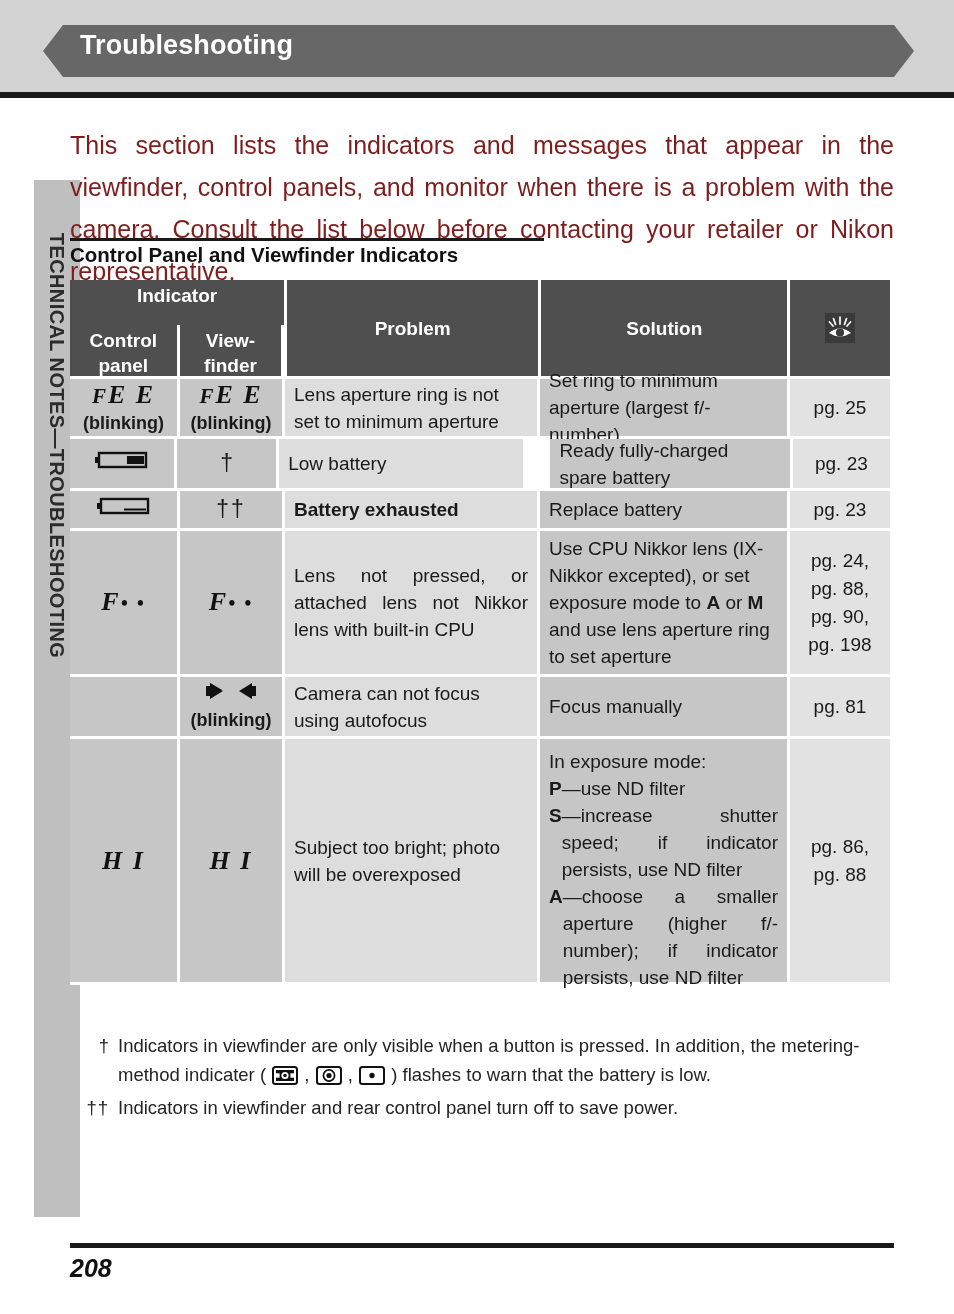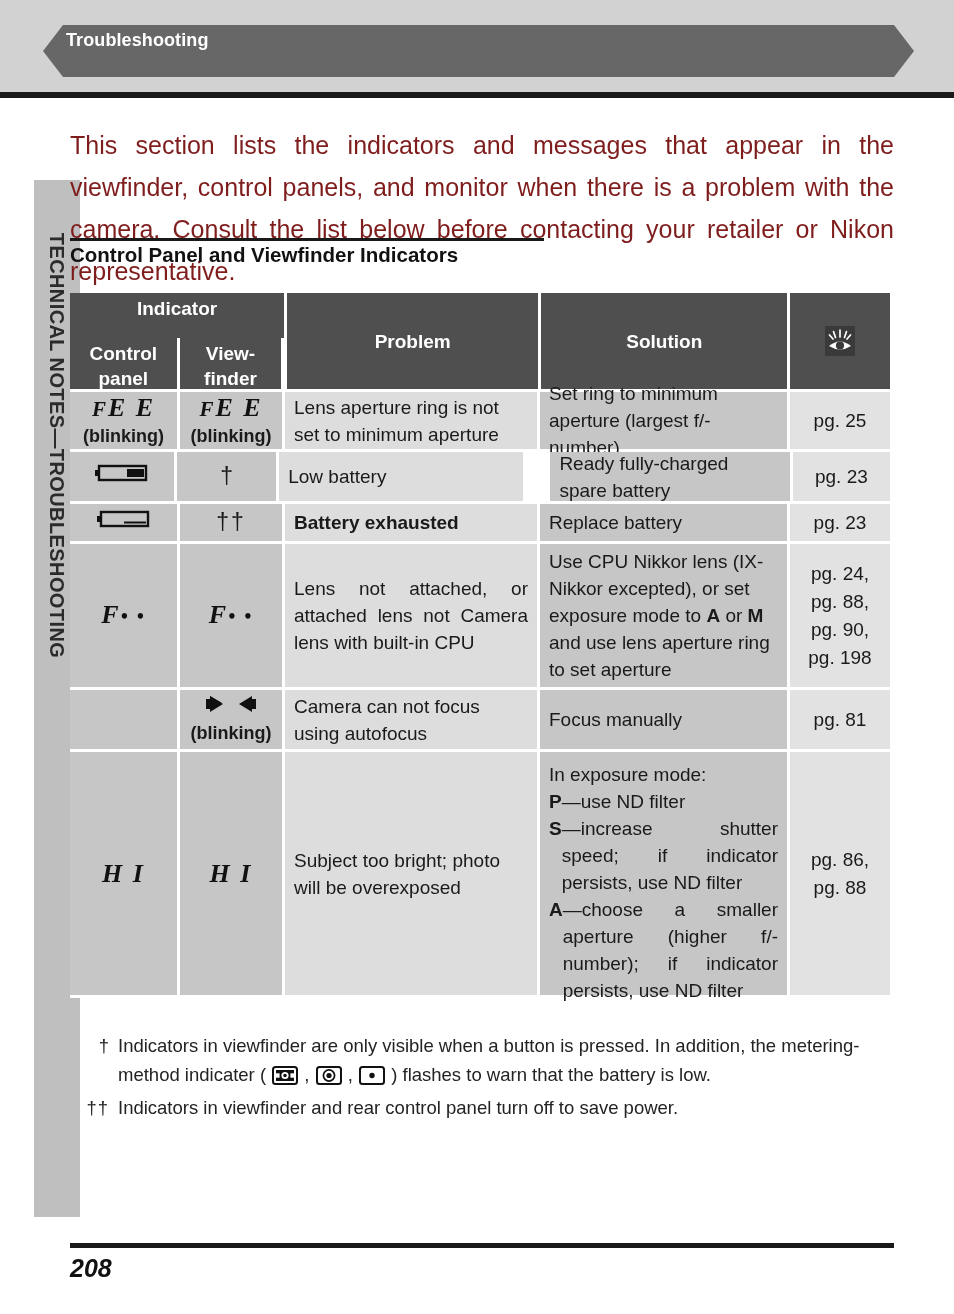--- a/index.html
+++ b/index.html
@@ -21,22 +21,22 @@
   .header-rule {
     position:absolute; left:0; top:92px; width:954px; height:6px;
     background:#1a1a1a;
   }
   .header-chevron {
     position:absolute; left:43px; top:25px; width:871px; height:52px;
     background:#676767;
     clip-path: polygon(20px 0, 851px 0, 871px 26px, 851px 52px, 20px 52px, 0 26px);
   }
   .header-title {
-    position:absolute; left:66px; top:30px;
-    font-size:18px; font-weight:bold; color:#ffffff;
+    position:absolute; left:80px; top:30px;
+    font-size:27px; font-weight:bold; color:#ffffff;
     letter-spacing:0.1px;
   }
 
   
   .side-tab-light {
     position:absolute; left:34px; top:1000px; width:46px; height:217px;
     background:#bfbfbf;
   }
   .side-tab {
     position:absolute; left:34px; top:180px; width:46px; height:900px;
@@ -64,21 +64,21 @@
   .sect-rule {
     position:absolute; left:70px; top:238px; width:474px; height:3px;
     background:#1a1a1a;
   }
   .sect-head {
     position:absolute; left:70px; top:243px;
     font-size:20.5px; font-weight:bold; color:#111;
   }
 
   
-  .table { position:absolute; left:70px; top:293px; width:820px; }
+  .table { position:absolute; left:70px; top:280px; width:820px; }
   .trow { display:flex; }
   .cell {
     position:relative;
     border-right:3px solid #ffffff;
     border-bottom:3px solid #ffffff;
     padding:6px 9px;
     font-size:19px; line-height:27px; color:#1a1a1a;
   }
   .cell:last-child { border-right:none; }
 
@@ -244,21 +244,21 @@
     <div class="cell shade-d c-pg vmid ctr" style="height:40px;">pg. 23</div>
   </div>
 
   <div class="trow">
     <div class="cell shade-a c-ctrl ctr vcenter" style="height:146px;">
       <div class="lcd">F<span style="font-size:20px;">• •</span></div>
     </div>
     <div class="cell shade-a c-view ctr vcenter" style="height:146px;">
       <div class="lcd">F<span style="font-size:20px;">• •</span></div>
     </div>
-    <div class="cell shade-b c-prob vmid" style="height:146px;text-align:justify;">Lens not attached, or attached lens not Camera lens with built-in CPU</div>
+    <div class="cell shade-b c-prob vmid" style="height:146px;text-align:justify;">Lens not pressed, or attached lens not Nikkor lens with built-in CPU</div>
     <div class="cell shade-c c-sol vmid" style="height:146px;">
       <div><span>Use CPU Nikkor lens (IX-Nikkor excepted), or set exposure mode to </span><b>A</b><span> or </span><b>M</b><span> and use lens aperture ring to set aperture</span></div>
     </div>
     <div class="cell shade-d c-pg vmid ctr" style="height:146px;line-height:28px;">pg. 24, pg. 88, pg. 90, pg. 198</div>
   </div>
 
   <div class="trow">
     <div class="cell shade-a c-ctrl ctr vcenter" style="height:62px;"></div>
     <div class="cell shade-a c-view ctr vcenter" style="height:62px;">
       <span>

